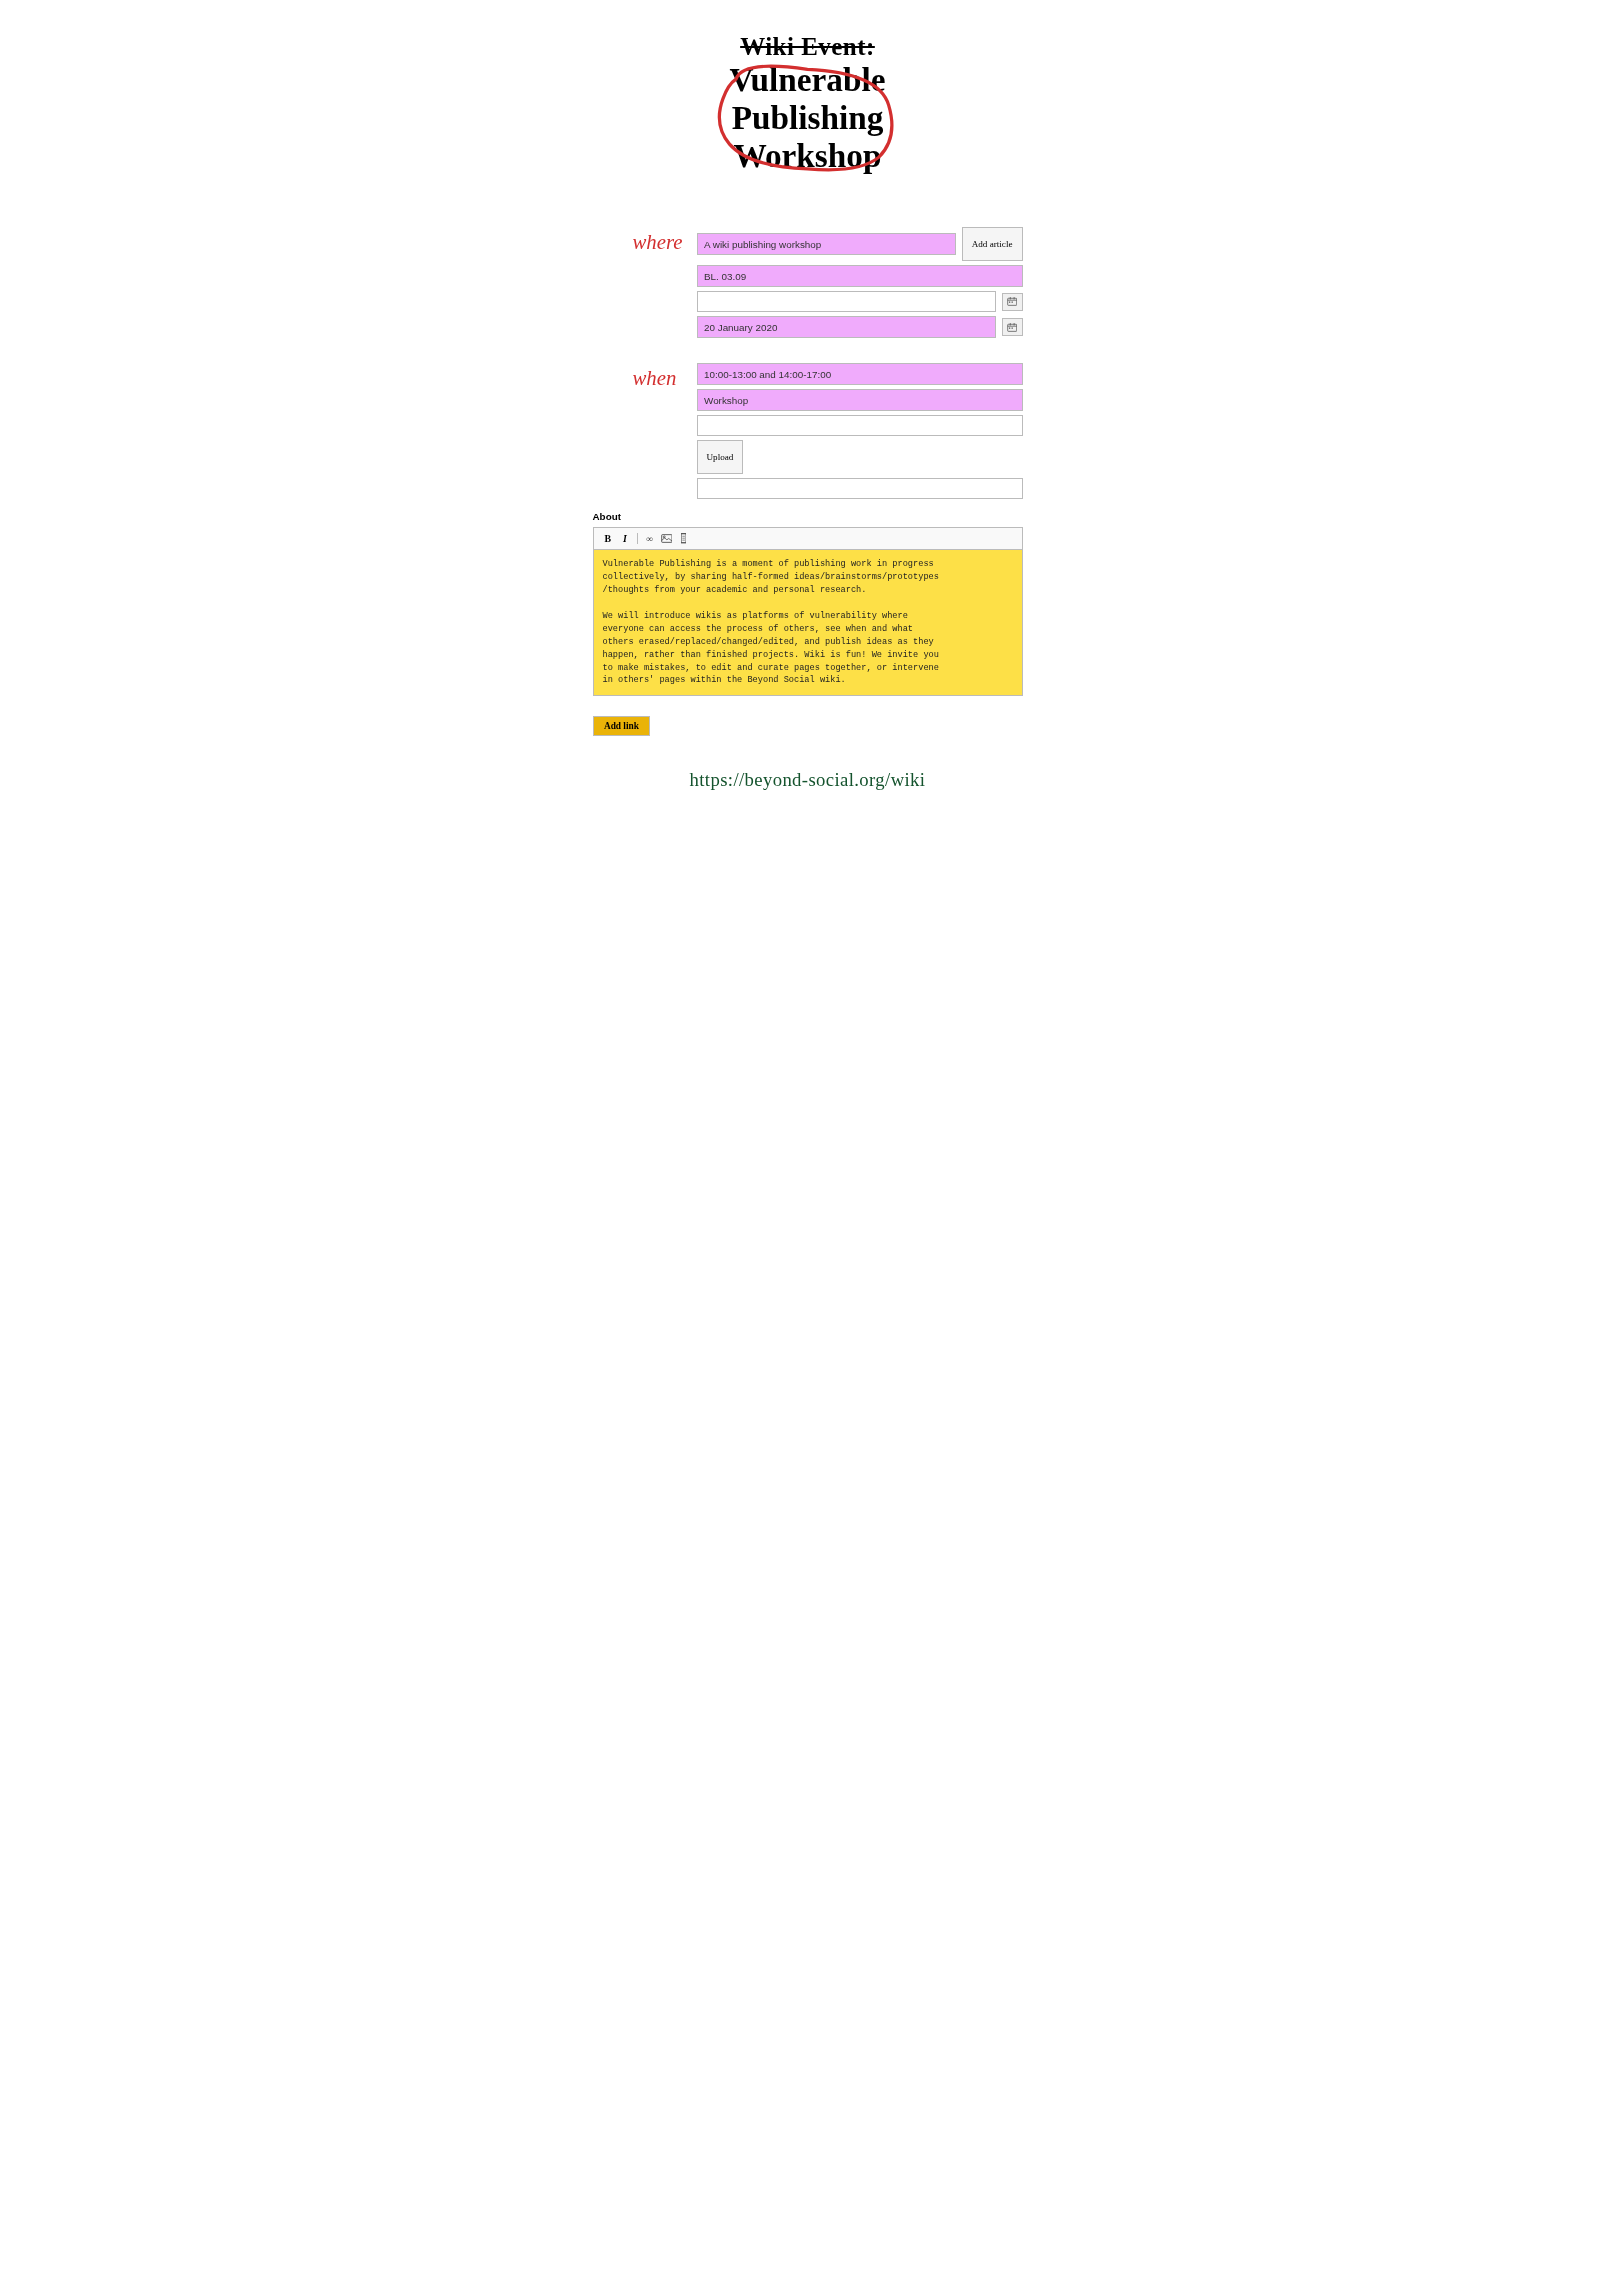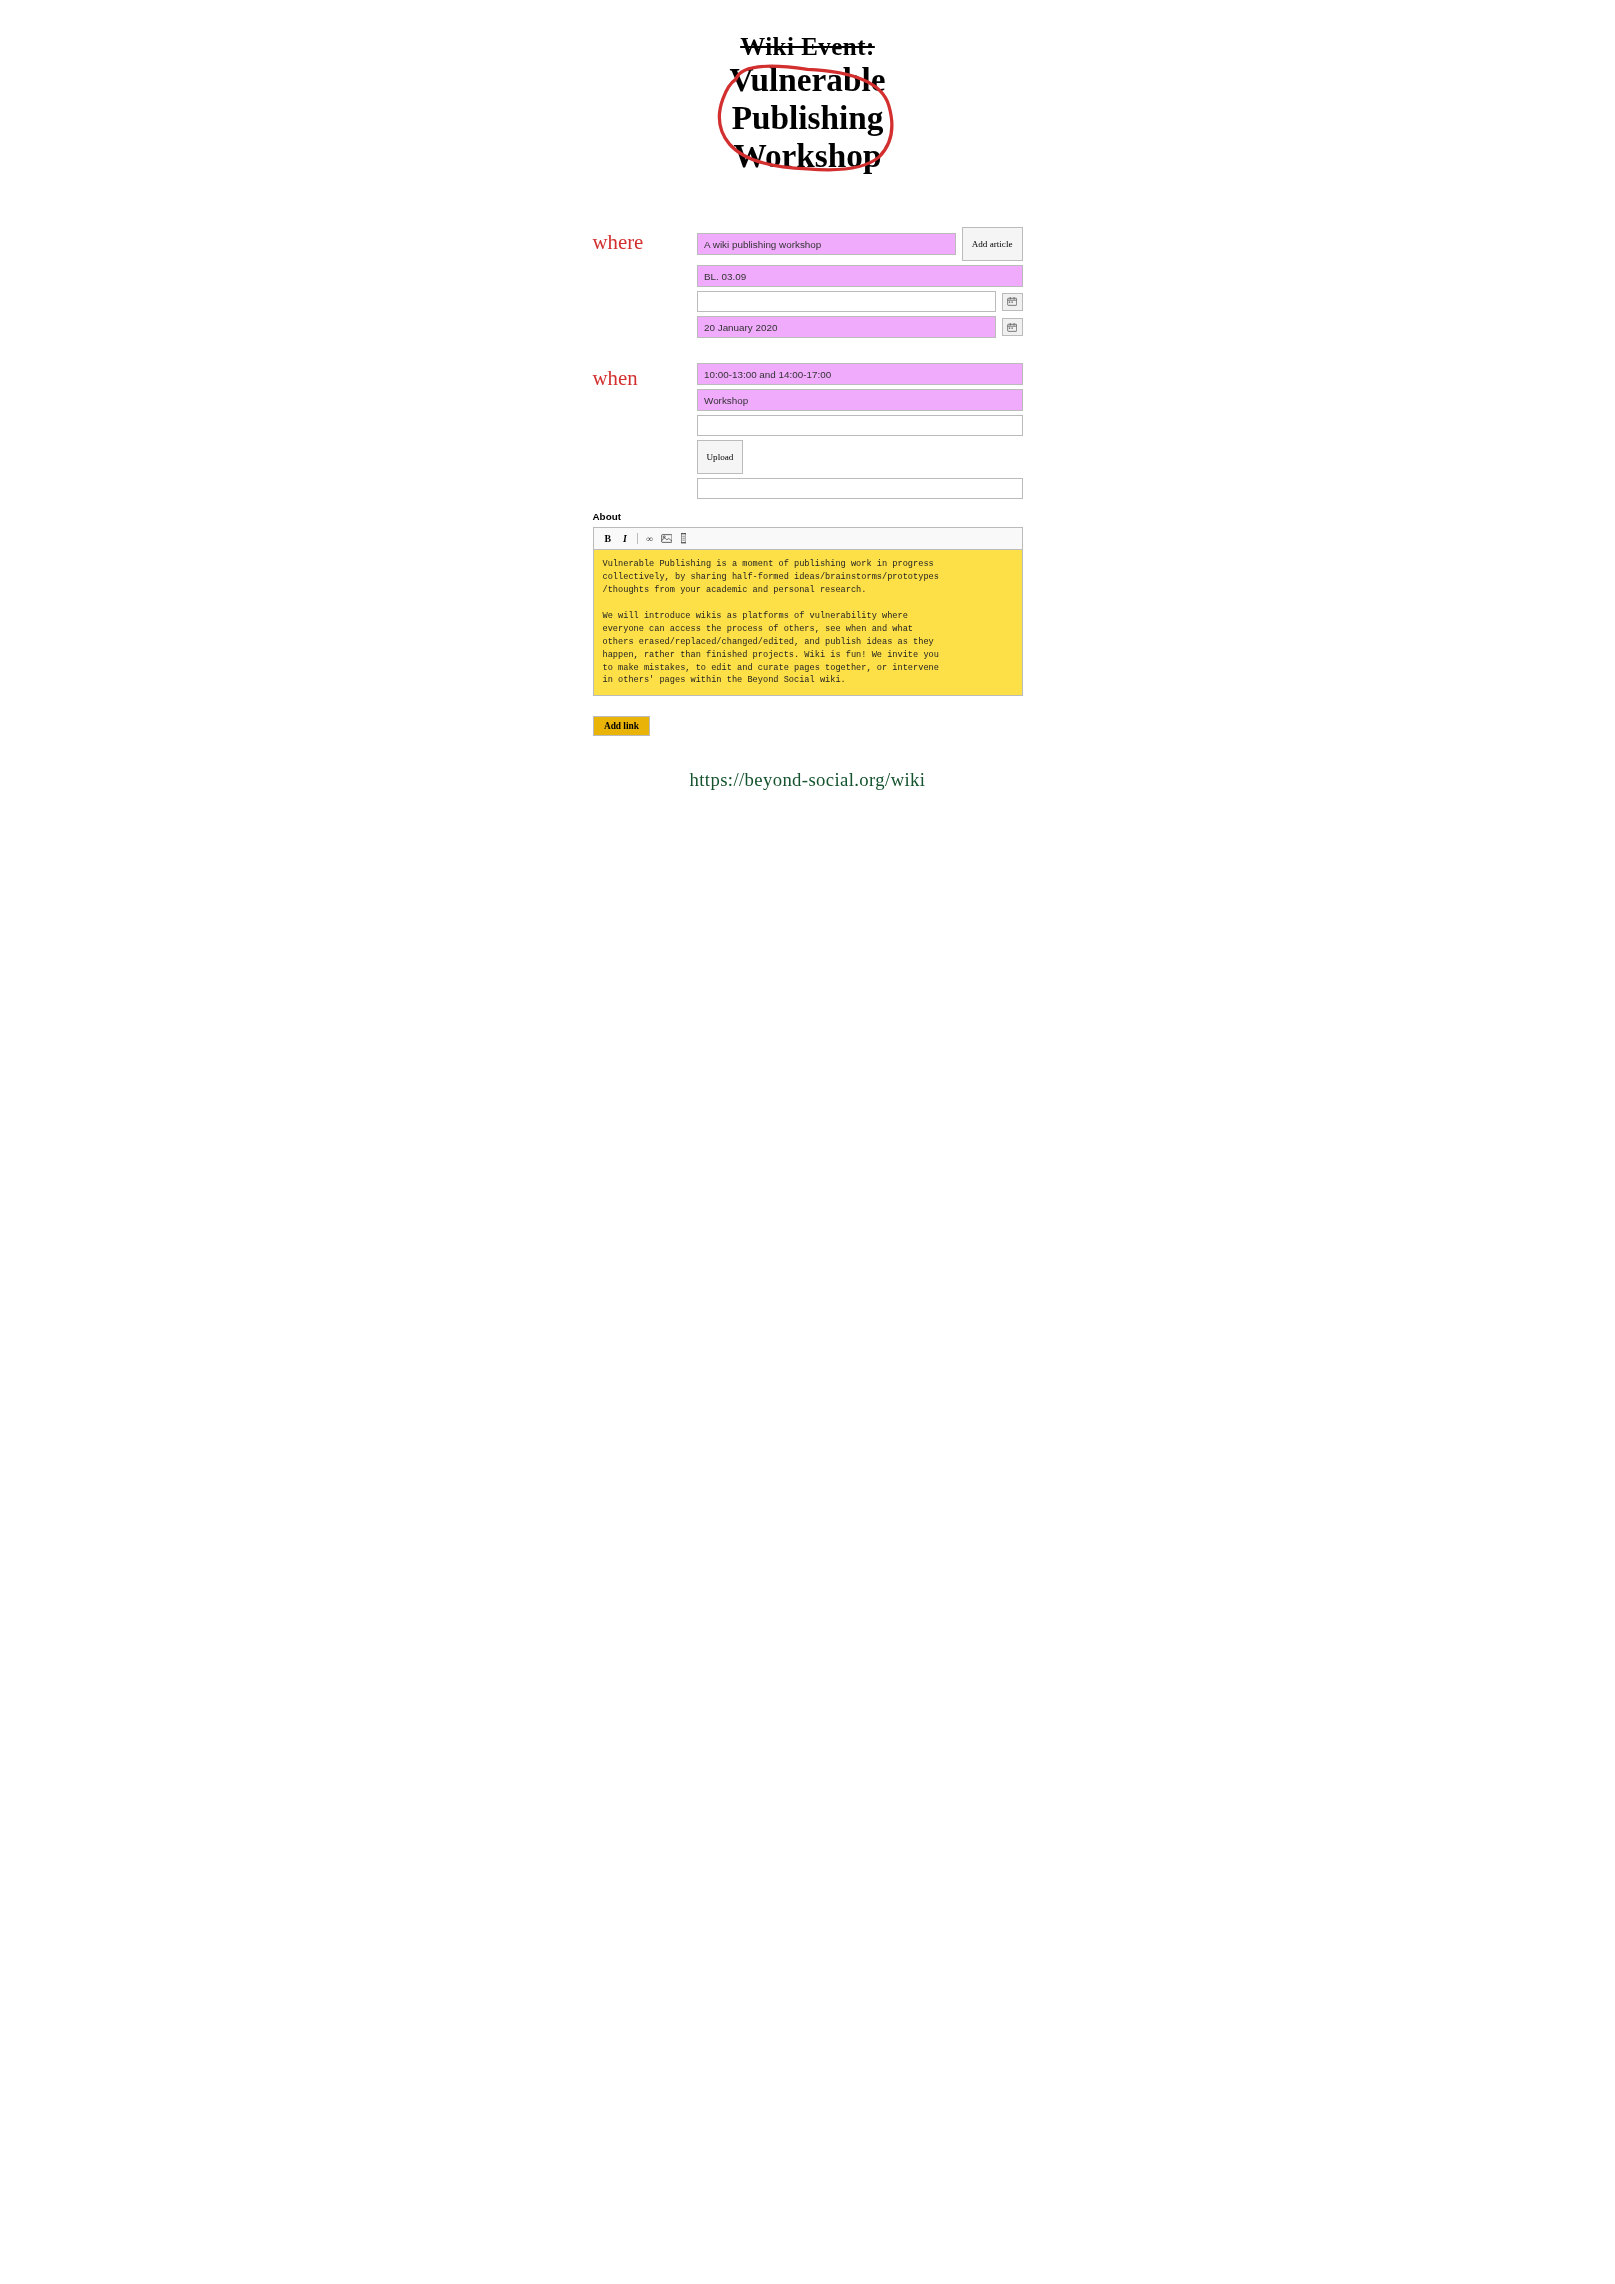--- a/index.html
+++ b/index.html
@@ -64,20 +64,22 @@
     .label-col {
       width: 104px;
       flex-shrink: 0;
       padding-top: 2.6px;
     }
 
     .label-handwritten {
       font-family: 'Comic Sans MS', 'Segoe Script', cursive;
       font-size: 2rem;
       color: #d32f2f;
+      font-style: italic;
+      margin-left: 40px;
     }
 
     .field-col {
       flex: 1;
     }
 
     .field-row {
       display: flex;
       align-items: center;
       margin-bottom: 3.9px;

